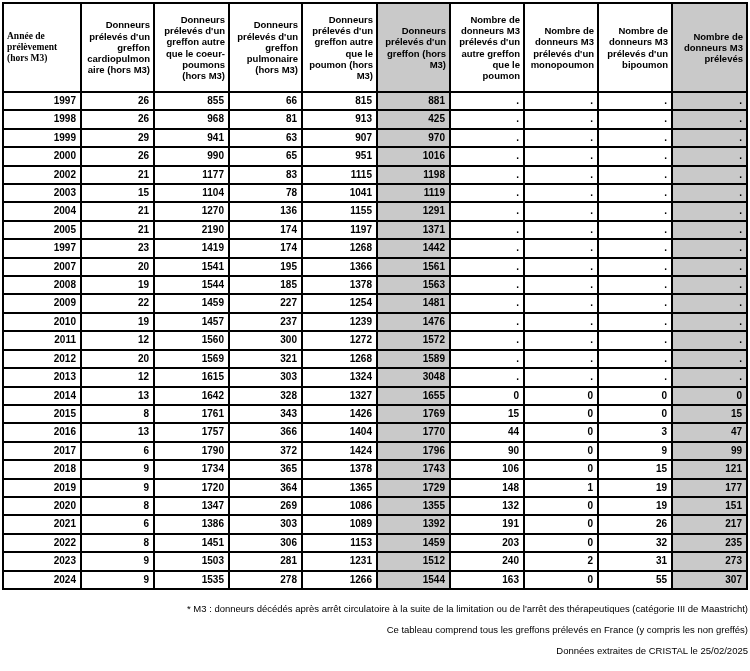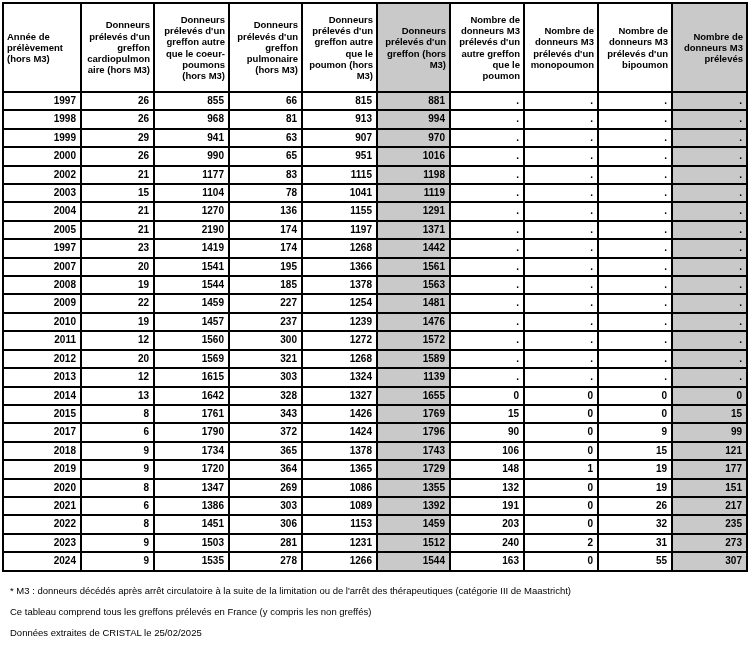--- a/index.html
+++ b/index.html
@@ -37,37 +37,37 @@
     font-size: 9.5px;
     font-weight: bold;
     text-align: right;
     vertical-align: middle;
     padding: 2px 3px;
     line-height: 1.18;
     height: 83px;
     overflow-wrap: break-word;
     word-wrap: break-word;
   }
-  th.align-left { text-align: left; }
+  th.align-left { text-align: left; font-family: Liberation Serif, serif; }
   td {
     font-size: 10px;
     font-weight: bold;
     text-align: right;
     padding: 0 4px;
     height: 16.4px;
     line-height: 16.4px;
     white-space: nowrap;
   }
   .shaded { background: #c9c9c9; }
 
   .footnotes {
     padding: 13px 0 0 8px;
     font-size: 9.5px;
   }
-  .footnotes p { margin: 0 0 10px 0; }
+  .footnotes p { margin: 0 0 10px 0; text-align: right; }
 </style>
 </head>
 <body>
 
 <div class="wrap">
   <table>
     <colgroup>
       <col class="c0">
         <col class="c1">
         <col class="c2">
@@ -105,21 +105,21 @@
           <td>.</td>
           <td>.</td>
           <td class="shaded">.</td>
         </tr>
         <tr>
           <td>1998</td>
           <td>26</td>
           <td>968</td>
           <td>81</td>
           <td>913</td>
-          <td class="shaded">994</td>
+          <td class="shaded">425</td>
           <td>.</td>
           <td>.</td>
           <td>.</td>
           <td class="shaded">.</td>
         </tr>
         <tr>
           <td>1999</td>
           <td>29</td>
           <td>941</td>
           <td>63</td>
@@ -273,21 +273,21 @@
           <td>.</td>
           <td>.</td>
           <td class="shaded">.</td>
         </tr>
         <tr>
           <td>2013</td>
           <td>12</td>
           <td>1615</td>
           <td>303</td>
           <td>1324</td>
-          <td class="shaded">1139</td>
+          <td class="shaded">3048</td>
           <td>.</td>
           <td>.</td>
           <td>.</td>
           <td class="shaded">.</td>
         </tr>
         <tr>
           <td>2014</td>
           <td>13</td>
           <td>1642</td>
           <td>328</td>
@@ -302,20 +302,32 @@
           <td>2015</td>
           <td>8</td>
           <td>1761</td>
           <td>343</td>
           <td>1426</td>
           <td class="shaded">1769</td>
           <td>15</td>
           <td>0</td>
           <td>0</td>
           <td class="shaded">15</td>
+        </tr>
+        <tr>
+          <td>2016</td>
+          <td>13</td>
+          <td>1757</td>
+          <td>366</td>
+          <td>1404</td>
+          <td class="shaded">1770</td>
+          <td>44</td>
+          <td>0</td>
+          <td>3</td>
+          <td class="shaded">47</td>
         </tr>
         <tr>
           <td>2017</td>
           <td>6</td>
           <td>1790</td>
           <td>372</td>
           <td>1424</td>
           <td class="shaded">1796</td>
           <td>90</td>
           <td>0</td>

